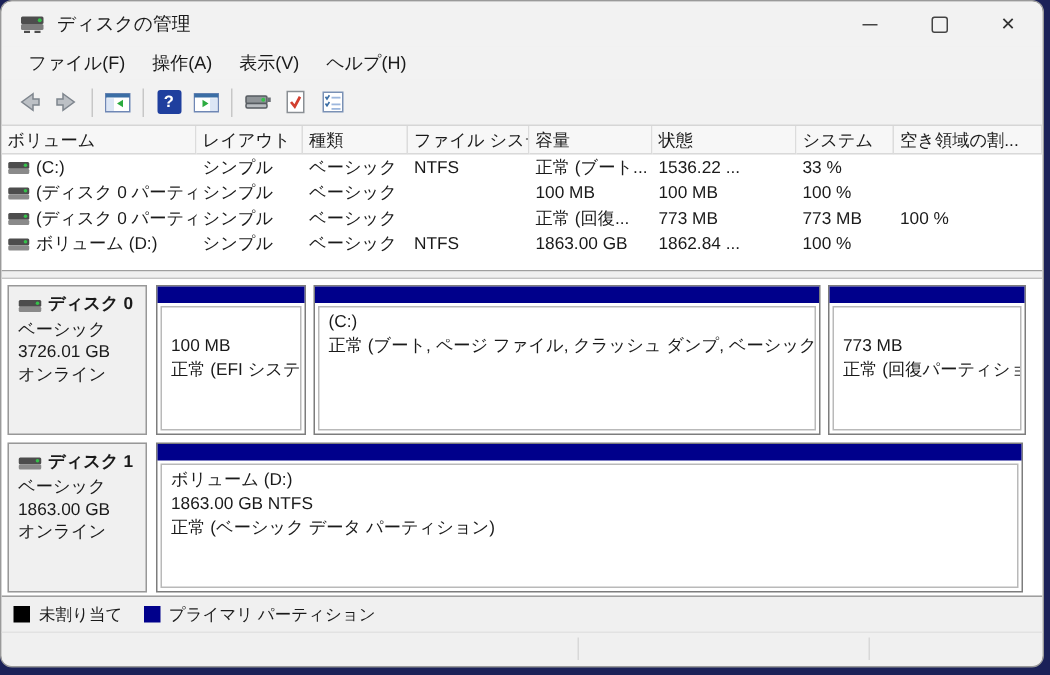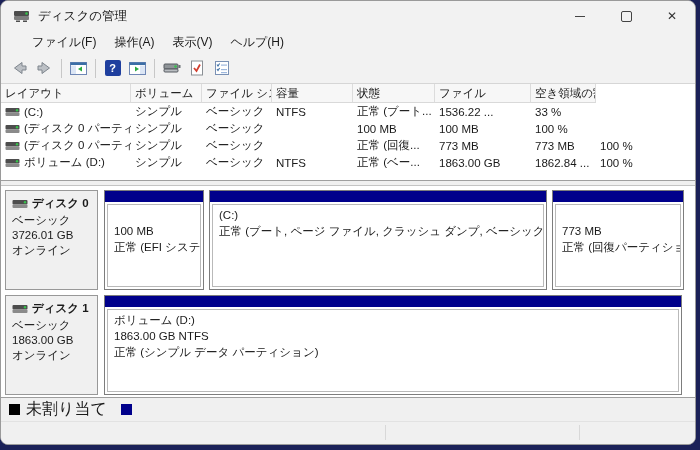--- a/index.html
+++ b/index.html
@@ -9,21 +9,21 @@
     display:flex;flex-direction:column;}
   
   .titlebar{height:30px;display:flex;align-items:center;padding-left:12px;background:#f2f2f2;flex:none;}
   .title-text{font-size:12.5px;color:#1a1a1a;margin-left:8px;}
   .caption-buttons{margin-left:auto;display:flex;height:100%;}
   .cap-btn{width:46px;height:100%;display:flex;align-items:center;justify-content:center;color:#333;}
   .glyph-min{width:10px;height:1px;background:#444;}
   .glyph-max{width:9px;height:9px;border:1px solid #444;border-radius:2px;}
   .glyph-close{font-size:12px;line-height:1;color:#333;}
   
-  .menubar{height:22px;display:flex;align-items:center;padding-left:22px;background:#f2f2f2;flex:none;}
+  .menubar{height:22px;display:flex;align-items:center;padding-left:9px;background:#f2f2f2;flex:none;}
   .menu-item{font-size:12px;color:#1a1a1a;padding:2px 9px;}
   
   .toolbar{height:30px;display:flex;align-items:center;padding-left:6px;background:#f2f2f2;
     border-bottom:1px solid #d6d6d6;flex:none;}
   .tool-btn{width:25px;height:24px;display:flex;align-items:center;justify-content:center;}
   .tool-sep{width:1px;height:19px;background:#c7c7c7;margin:0 4px;}
   .help-box{width:16px;height:16px;background:#1f3f9e;border-radius:2px;color:#fff;
     font-size:11px;font-weight:bold;display:flex;align-items:center;justify-content:center;}
   
   .volume-pane{height:96px;background:#fff;border-bottom:1px solid #9f9f9f;flex:none;overflow:hidden;}
@@ -45,21 +45,21 @@
     flex-direction:column;flex:none;}
   .part-cap{height:11px;background:#00008b;flex:none;}
   .part-body{flex:1;margin:2px;border:1px solid #b9b9b9;padding:2px 6px;font-size:11.5px;
     line-height:16px;color:#1a1a1a;overflow:hidden;white-space:nowrap;}
   .part-label{min-height:16px;}
   .w-efi{width:100px;} .w-c{width:338px;} .w-rec{width:132px;} .w-d{width:578px;}
   
   .legend-bar{height:23px;flex:none;background:#f0f0f0;border-top:1px solid #9e9e9e;
     display:flex;align-items:center;padding-left:8px;gap:6px;}
   .legend-swatch{width:11px;height:11px;flex:none;}
-  .legend-label{font-size:16px;color:#1a1a1a;margin-right:8px;}
+  .legend-label{font-size:11px;color:#1a1a1a;margin-right:8px;}
   .statusbar{height:22px;flex:none;background:#f0f0f0;border-top:1px solid #e2e2e2;position:relative;}
   .status-sep{position:absolute;top:3px;width:1px;height:15px;background:#d8d8d8;}
   .splitter{height:4px;background:#f0f0f0;flex:none;}
 </style>
 </head>
 <body>
 
 <div class="window">
 
   <div class="titlebar">
@@ -145,26 +145,27 @@
         <path d="M3 9 L4 10.5 L5.6 8" stroke="#3b6ea5" stroke-width="1.1" fill="none"></path>
         <rect x="7" y="4.5" width="6" height="1.2" fill="#9db7dd"></rect>
         <rect x="7" y="9" width="6" height="1.2" fill="#9db7dd"></rect>
         <rect x="7" y="12" width="6" height="1.2" fill="#9db7dd"></rect>
       </svg>
     </div>
   </div>
 
   <div class="volume-pane">
     <div class="lv-grid lv-header">
+      <div class="lv-cell">ボリューム</div>
       <div class="lv-cell">レイアウト</div>
-      <div class="lv-cell">ボリューム</div>
+      <div class="lv-cell">種類</div>
       <div class="lv-cell">ファイル システム</div>
       <div class="lv-cell">容量</div>
       <div class="lv-cell">状態</div>
-      <div class="lv-cell">ファイル</div>
+      <div class="lv-cell">システム</div>
       <div class="lv-cell">空き領域の割...</div>
     </div>
 
     <div class="lv-grid lv-row">
       <div class="lv-cell">
         <svg class="vol-icon" width="15" height="10" viewBox="0 0 15 10">
           <rect x="0.5" y="1" width="14" height="4.5" rx="1" fill="#4d4d4d"></rect>
           <rect x="0.5" y="5.5" width="14" height="3.5" rx="1" fill="#8a8a8a"></rect>
           <circle cx="12" cy="3.2" r="1.2" fill="#35c24a"></circle>
         </svg>
@@ -218,21 +219,20 @@
         <svg class="vol-icon" width="15" height="10" viewBox="0 0 15 10">
           <rect x="0.5" y="1" width="14" height="4.5" rx="1" fill="#4d4d4d"></rect>
           <rect x="0.5" y="5.5" width="14" height="3.5" rx="1" fill="#8a8a8a"></rect>
           <circle cx="12" cy="3.2" r="1.2" fill="#35c24a"></circle>
         </svg>
         <span>ボリューム (D:)</span>
       </div>
       <div class="lv-cell">シンプル</div>
       <div class="lv-cell">ベーシック</div>
       <div class="lv-cell">NTFS</div>
-      <div class="lv-cell">正常 (ベー...</div>
       <div class="lv-cell">1863.00 GB</div>
       <div class="lv-cell">1862.84 ...</div>
       <div class="lv-cell">100 %</div>
     </div>
   </div>
 
   <div class="splitter"></div>
 
   <div class="graph-pane">
 
@@ -290,32 +290,33 @@
         <div>ベーシック</div>
         <div>1863.00 GB</div>
         <div>オンライン</div>
       </div>
       <div class="parts">
         <div class="part w-d">
           <div class="part-cap" style="background: rgb(0, 0, 139);"></div>
           <div class="part-body">
             <div class="part-label">ボリューム  (D:)</div>
             <div>1863.00 GB NTFS</div>
-            <div>正常 (シンプル データ パーティション)</div>
+            <div>正常 (ベーシック データ パーティション)</div>
           </div>
         </div>
       </div>
     </div>
 
   </div>
 
   <div class="legend-bar">
     <div class="legend-swatch" style="background: rgb(0, 0, 0);"></div>
     <span class="legend-label">未割り当て</span>
     <div class="legend-swatch" style="background: rgb(0, 0, 139);"></div>
+    <span class="legend-label">プライマリ パーティション</span>
   </div>
 
   <div class="statusbar">
     <div class="status-sep" style="left:384px;"></div>
     <div class="status-sep" style="left:578px;"></div>
   </div>
 
 </div>
 
 </body></html>

